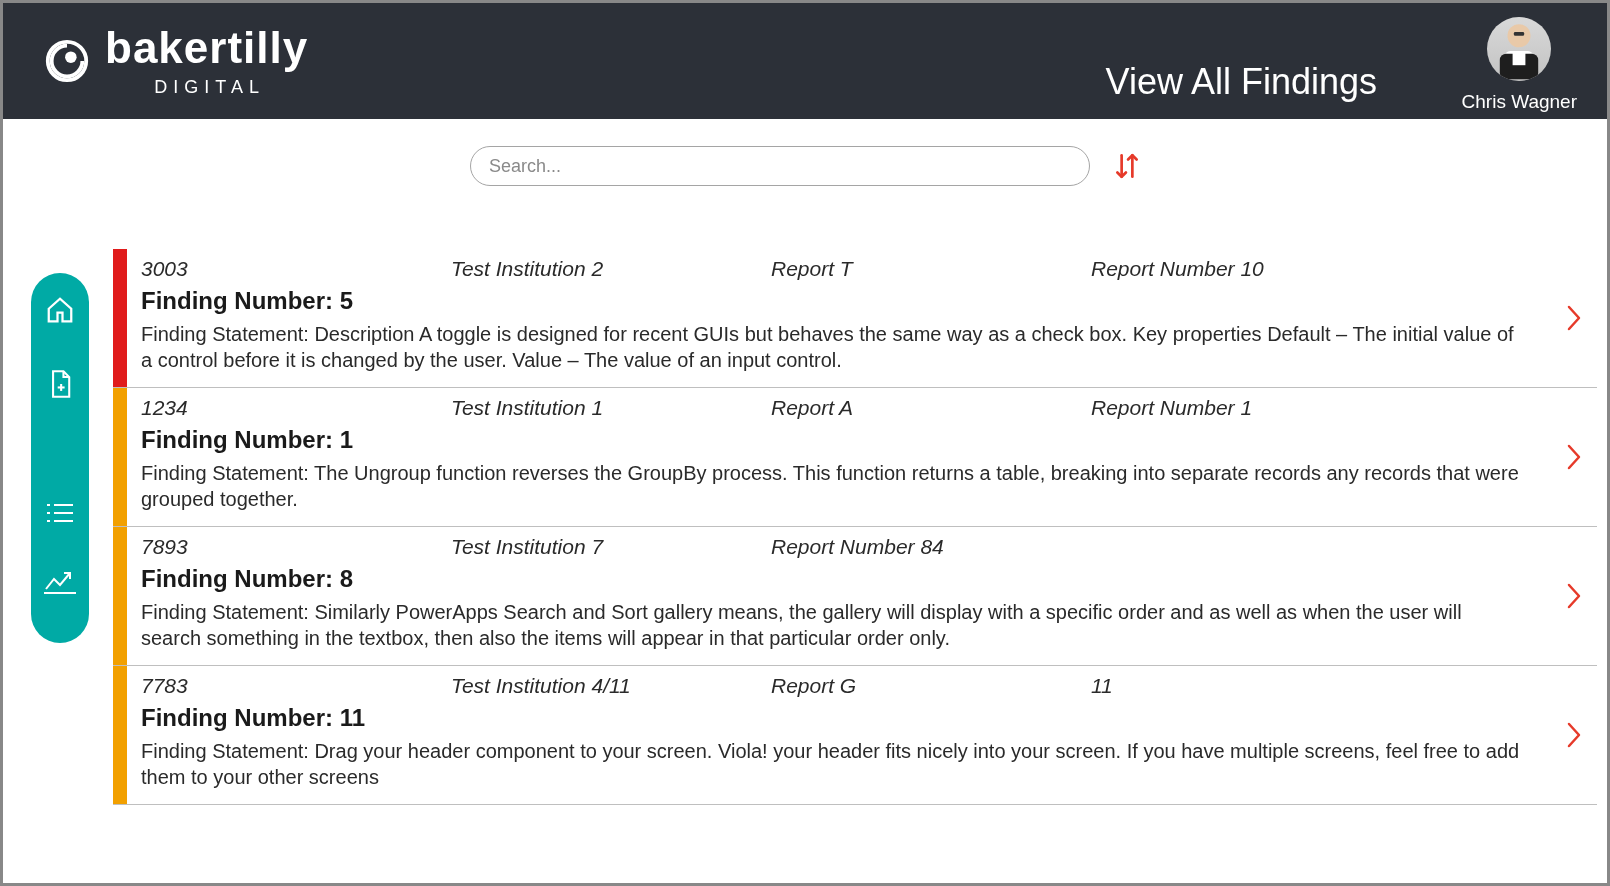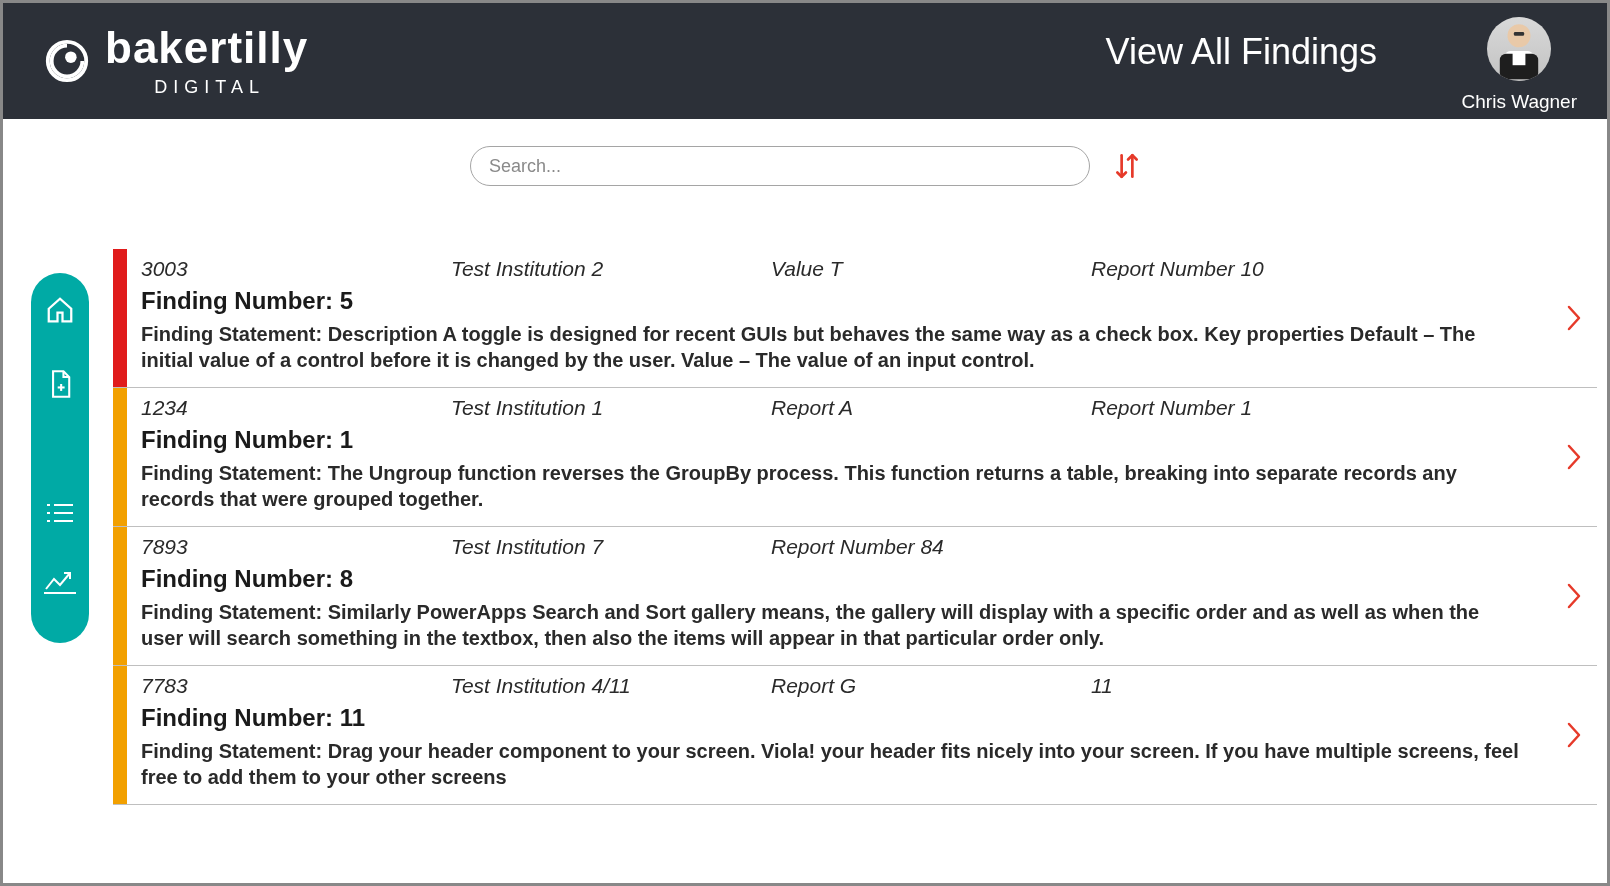--- a/index.html
+++ b/index.html
@@ -43,21 +43,21 @@
   }
   .brand-text {
     display: flex; flex-direction: column; line-height: 1;
   }
   .brand-name { font-size: 44px; font-weight: 600; letter-spacing: 1px; }
   .brand-sub  { font-size: 18px; letter-spacing: 6px; margin-top: 8px; padding-left: 6px; font-weight: 400; text-align: center;}
   .page-title {
     font-size: 36px; font-weight: 400;
     position: absolute;
     right: 230px;
-    top: 28px;
+    top: 58px;
   }
   .user-block {
     display: flex; flex-direction: column; align-items: center;
     position: absolute; right: 30px; top: 14px;
   }
   .avatar {
     width: 64px; height: 64px; border-radius: 50%;
     background: linear-gradient(#d9d9d9,#c2c2c2);
     overflow: hidden;
     display: flex; align-items: flex-end; justify-content: center;
@@ -143,21 +143,21 @@
     gap: 6px;
   }
   .f-meta {
     display: grid;
     grid-template-columns: 310px 320px 320px 1fr;
     font-size: 21px;
     color: #2a2a2a;
     font-style: italic;
   }
   .f-title { font-size: 24px; font-weight: 700; color:#1a1a1a;}
-  .f-stmt  { font-size: 20px; color: #2a2a2a; line-height: 1.3; padding-right: 60px; font-weight: bold;}
+  .f-stmt  { font-size: 20px; color: #2a2a2a; line-height: 1.3; padding-right: 60px;}
 
   .chev {
     position: absolute;
     right: 14px;
     top: 50%;
     transform: translateY(-50%);
     color: #e63a2a;
     cursor: pointer;
     display:flex;
   }
@@ -243,21 +243,21 @@
   </div>
 
   <div class="list-wrap" id="findings-list">
 
   <div class="finding">
         <div class="status-bar red"></div>
         <div class="f-body">
           <div class="f-meta">
             <span>3003</span>
             <span>Test Institution 2</span>
-            <span>Value T</span>
+            <span>Report T</span>
             <span>Report Number 10</span>
           </div>
           <div class="f-title">Finding Number: 5</div>
           <div class="f-stmt">Finding Statement:  Description A toggle is designed for recent GUIs but behaves the same way as a check box.  Key properties Default – The initial value of a control before it is changed by the user.  Value – The value of an input control.</div>
         </div>
         <span class="chev">
           <svg width="18" height="30" viewBox="0 0 18 30" fill="none" stroke="currentColor" stroke-width="2.5" stroke-linecap="round" stroke-linejoin="round">
             <polyline points="4 4 14 15 4 26"></polyline>
           </svg>
         </span>

